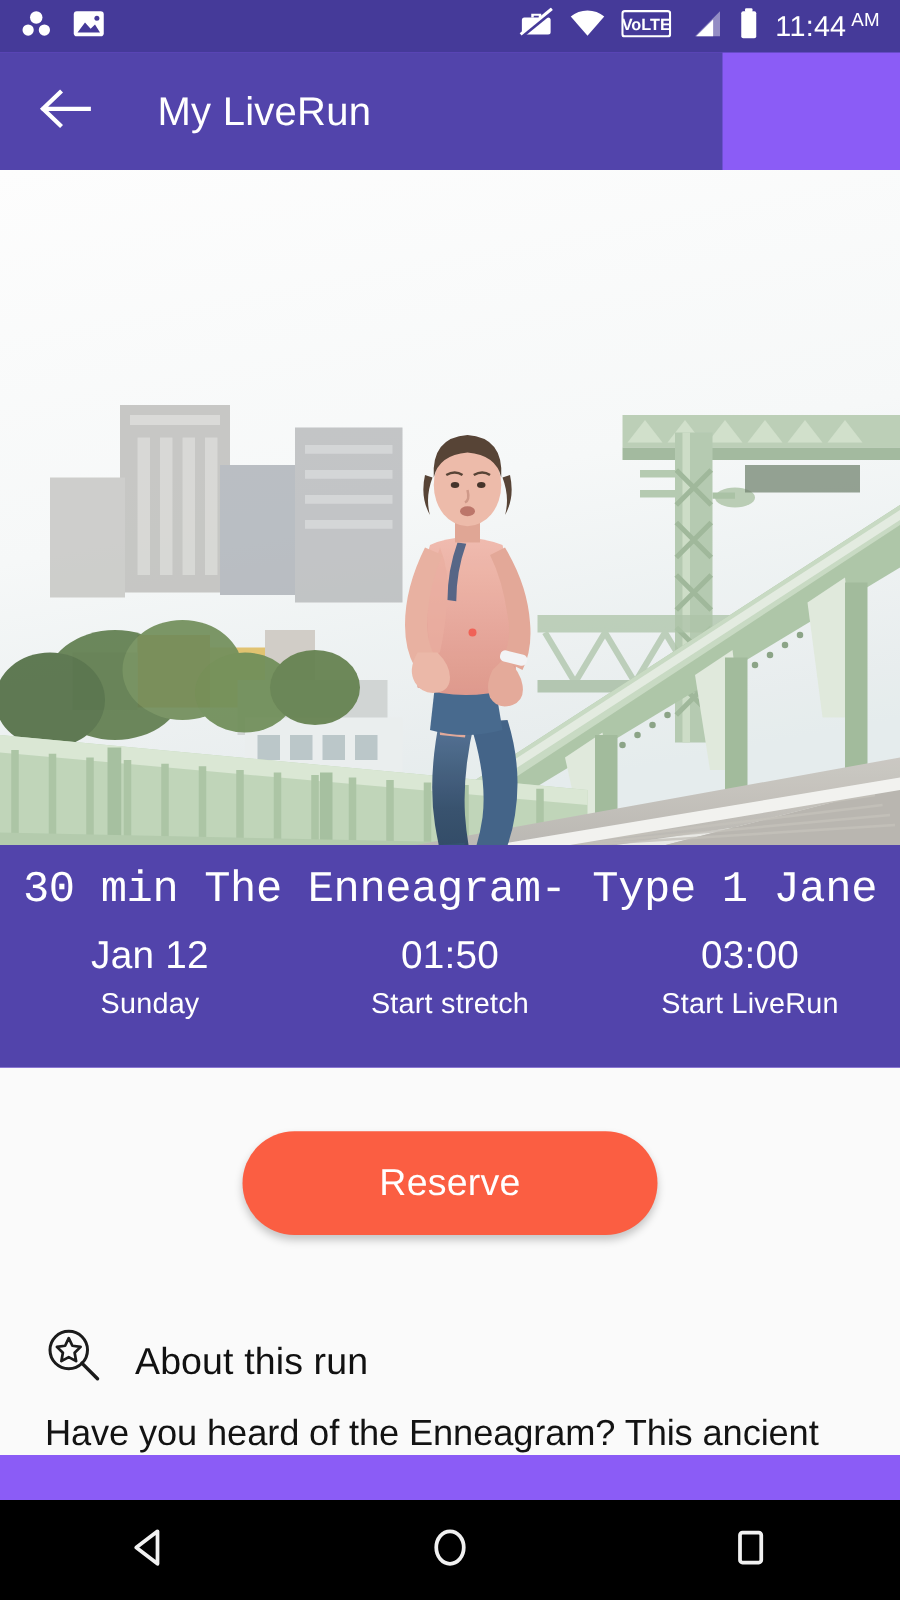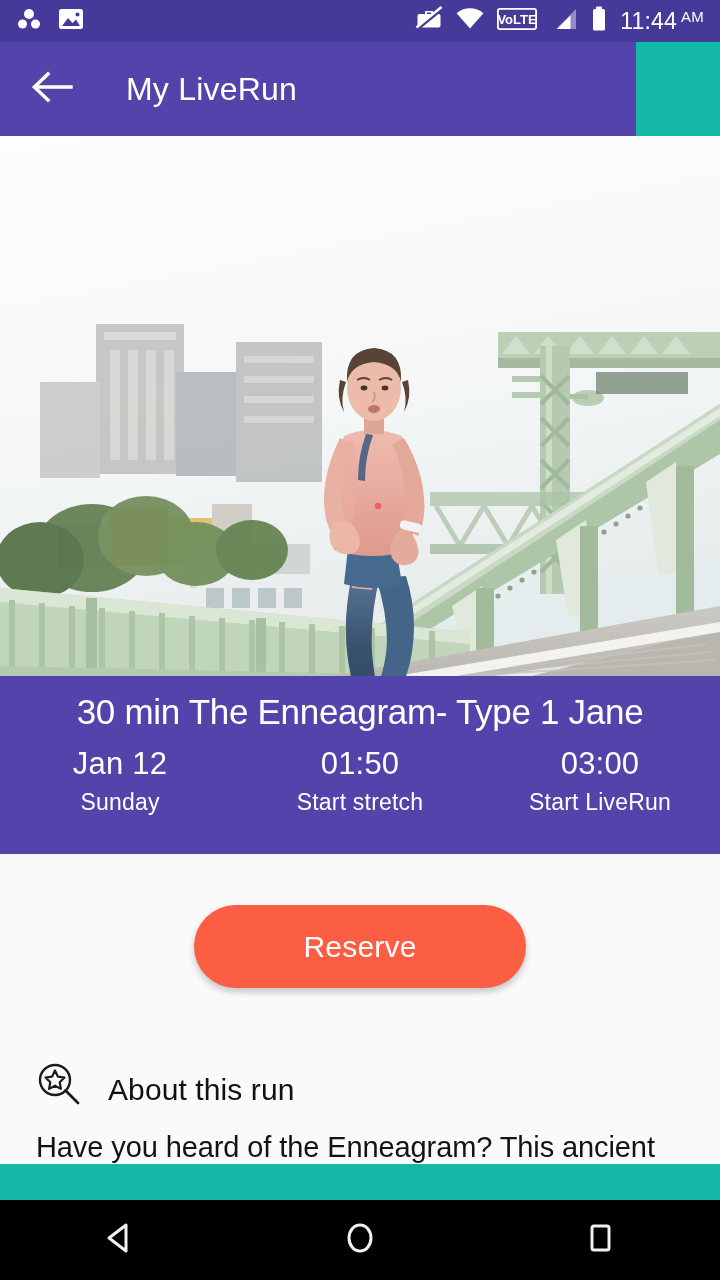--- a/index.html
+++ b/index.html
@@ -10,21 +10,21 @@
     overflow: hidden;
     background: #ffffff;
     font-family: "Liberation Sans", sans-serif;
   }
 
   #phone {
     position: relative;
     width: 720px;
     height: 1280px;
     overflow: hidden;
-    background: #14b8a6;
+    background: #8b5cf6;
   }
 
   
   #status-bar {
     position: absolute;
     top: 0; left: 0;
     width: 720px;
     height: 42px;
     background: #453a99;
     display: flex;
@@ -52,21 +52,21 @@
     display: flex;
     align-items: flex-start;
     gap: 4px;
   }
   #status-clock .ampm { font-size: 15px; }
 
   
   #app-bar {
     position: absolute;
     top: 42px; left: 0;
-    width: 636px;
+    width: 578px;
     height: 94px;
     background: #5244ab;
     display: flex;
     align-items: center;
     padding-left: 26px;
     z-index: 30;
   }
   #back-button {
     width: 52px; height: 52px;
     display: flex; align-items: center; justify-content: center;
@@ -102,20 +102,21 @@
     z-index: 20;
   }
   #session-title {
     color: #ffffff;
     font-size: 35px;
     font-weight: 400;
     text-align: center;
     white-space: nowrap;
     letter-spacing: -0.3px;
     line-height: 60px;
+    font-family: Liberation Mono, monospace;
   }
   #session-stats {
     display: flex;
     width: 720px;
     margin-top: 2px;
   }
   .stat-col {
     flex: 1 1 33.333%;
     text-align: center;
   }

